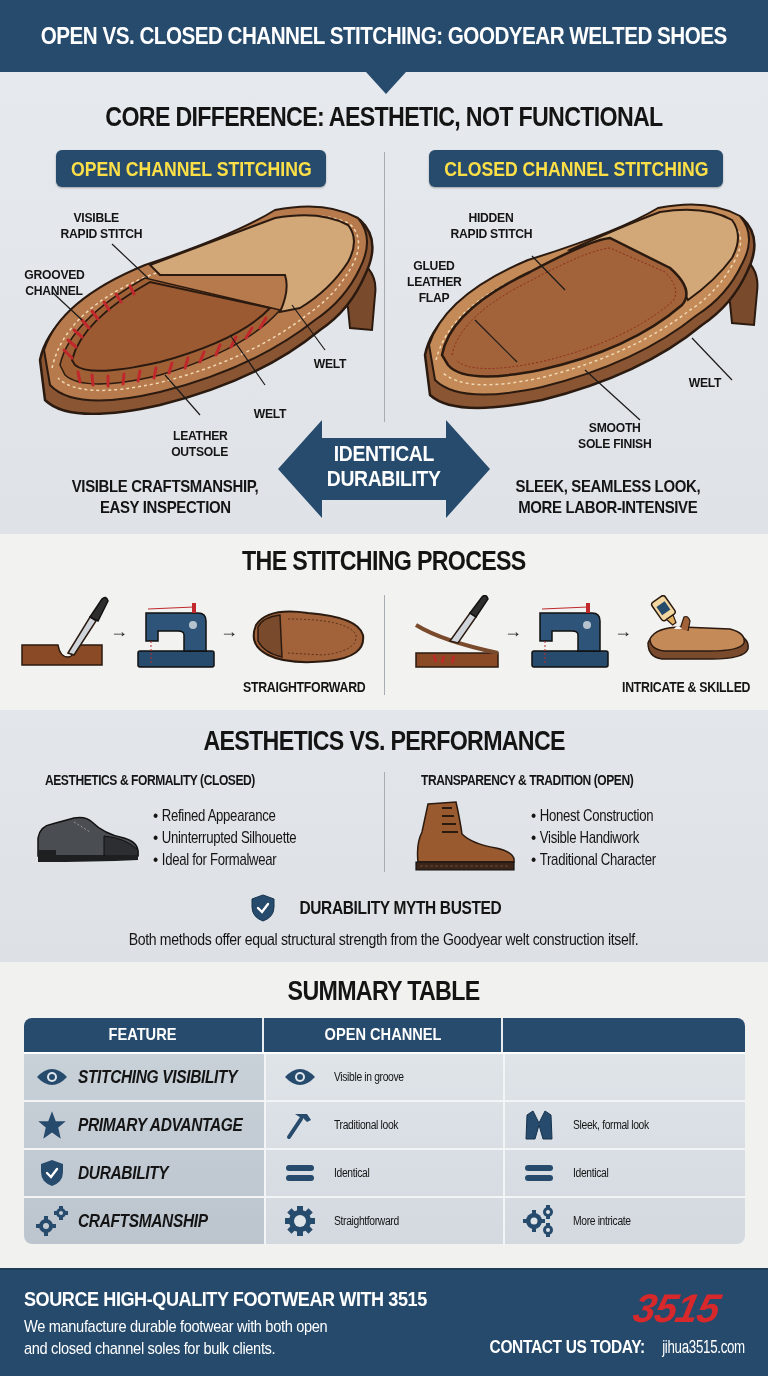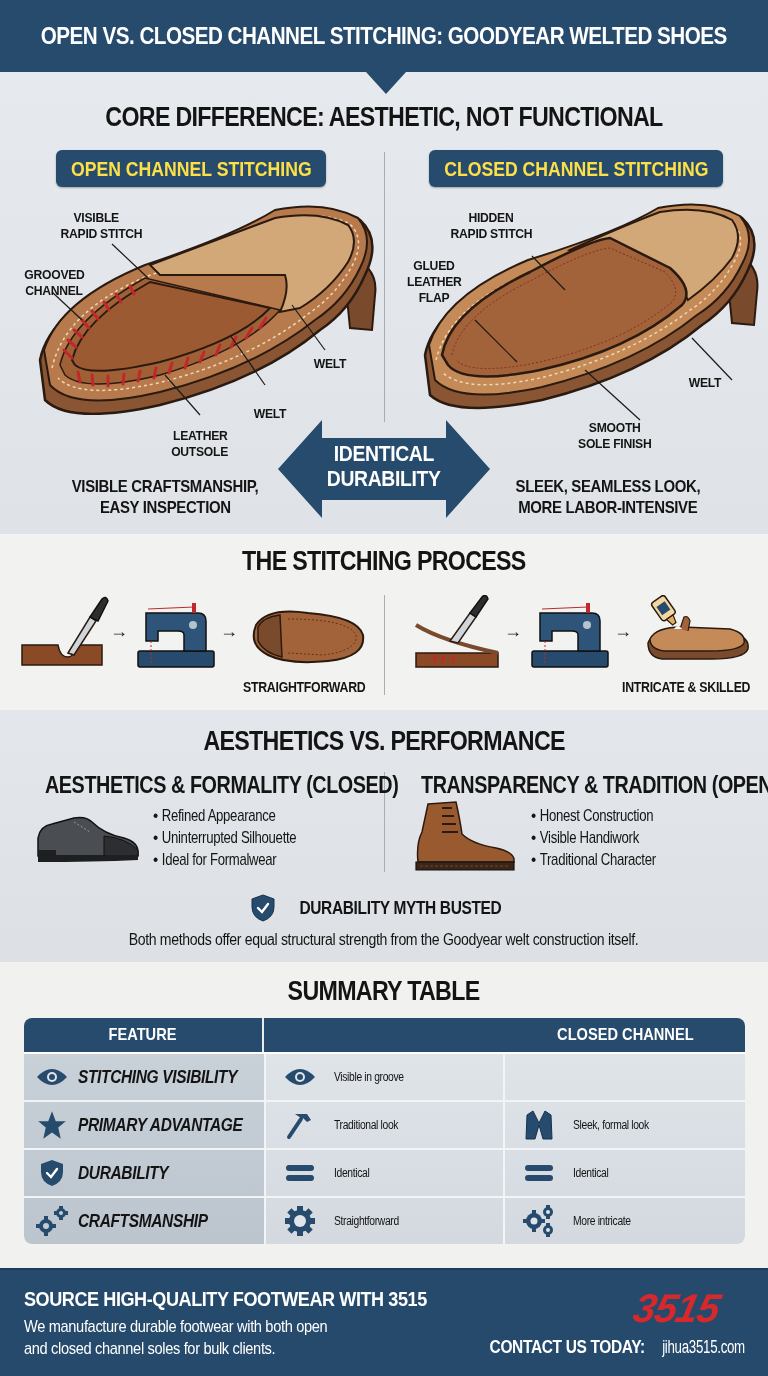--- a/index.html
+++ b/index.html
@@ -29,21 +29,21 @@
   .dbl-arrow-text span { display: inline-block; transform: scaleX(0.88); }
 
   
   .sec2 { position: absolute; left: 0; top: 534px; width: 768px; height: 176px; background: #f2f2f0; }
   .process-svg { position: absolute; }
   .proc-label { position: absolute; font-weight: bold; font-size: 14px; white-space: nowrap; letter-spacing: -0.3px; }
   .proc-label span { display: inline-block; transform: scaleX(0.88); transform-origin: left; }
 
   
   .sec3 { position: absolute; left: 0; top: 710px; width: 768px; height: 252px; background: linear-gradient(#e3e7eb, #dde1e5); }
-  .subhead { position: absolute; font-weight: bold; font-size: 23px; white-space: nowrap; letter-spacing: -0.5px; }
+  .subhead { position: absolute; font-weight: bold; font-size: 14px; white-space: nowrap; letter-spacing: -0.5px; }
   .subhead span { display: inline-block; transform: scaleX(0.86); transform-origin: left; }
   .bullets { position: absolute; list-style: none; font-size: 17px; line-height: 22px; letter-spacing: -0.4px; }
   .bullets li { white-space: nowrap; }
   .bullets li span { display: inline-block; transform: scaleX(0.88); transform-origin: left; }
   .myth { position: absolute; left: 0; top: 894px; width: 768px; display: flex; justify-content: center; align-items: center; gap: 8px; }
   .myth-title { font-weight: bold; font-size: 18px; letter-spacing: -0.4px; white-space: nowrap; }
   .myth-title span { display: inline-block; transform: scaleX(0.86); }
   .myth-body { position: absolute; left: 0; top: 931px; width: 768px; text-align: center; font-size: 16px; letter-spacing: -0.4px; white-space: nowrap; }
   .myth-body span { display: inline-block; transform: scaleX(0.88); }
 
@@ -277,22 +277,22 @@
 <div class="myth-body"><span>Both methods offer equal structural strength from the Goodyear welt construction itself.</span></div>
 
 <div class="sec4"></div>
 <div class="sec-title" style="top:976px"><span>SUMMARY TABLE</span></div>
 
 <div class="table">
   <div class="thead">
     <div class="th" style="left:0;width:240px;border-right:2px solid #e8ecef">
         <span>FEATURE</span>
       </div>
-    <div class="th" style="left:481px;width:240px">
-        <span>CLOSED CHANNEL</span>
+    <div class="th" style="left:242px;width:237px;border-right:2px solid #e8ecef">
+        <span>OPEN CHANNEL</span>
       </div>
   </div>
 
   <div style="position:absolute;left:0;top:36px;width:240px;height:190px;background:linear-gradient(#c8d0d8,#bcc5ce)"></div>
   <div style="position:absolute;left:242px;top:36px;width:237px;height:190px;background:linear-gradient(#dfe4e9,#d3d9df)"></div>
   <div style="position:absolute;left:481px;top:36px;width:240px;height:190px;background:linear-gradient(#dfe4e9,#d3d9df)"></div>
   <div style="position:absolute;left:0;top:82px;width:721px;height:2px;background:#f2f4f6"></div>
   <div style="position:absolute;left:0;top:130px;width:721px;height:2px;background:#f2f4f6"></div>
   <div style="position:absolute;left:0;top:178px;width:721px;height:2px;background:#f2f4f6"></div>
   <div style="position:absolute;left:240px;top:36px;width:2px;height:190px;background:#f2f4f6"></div>

